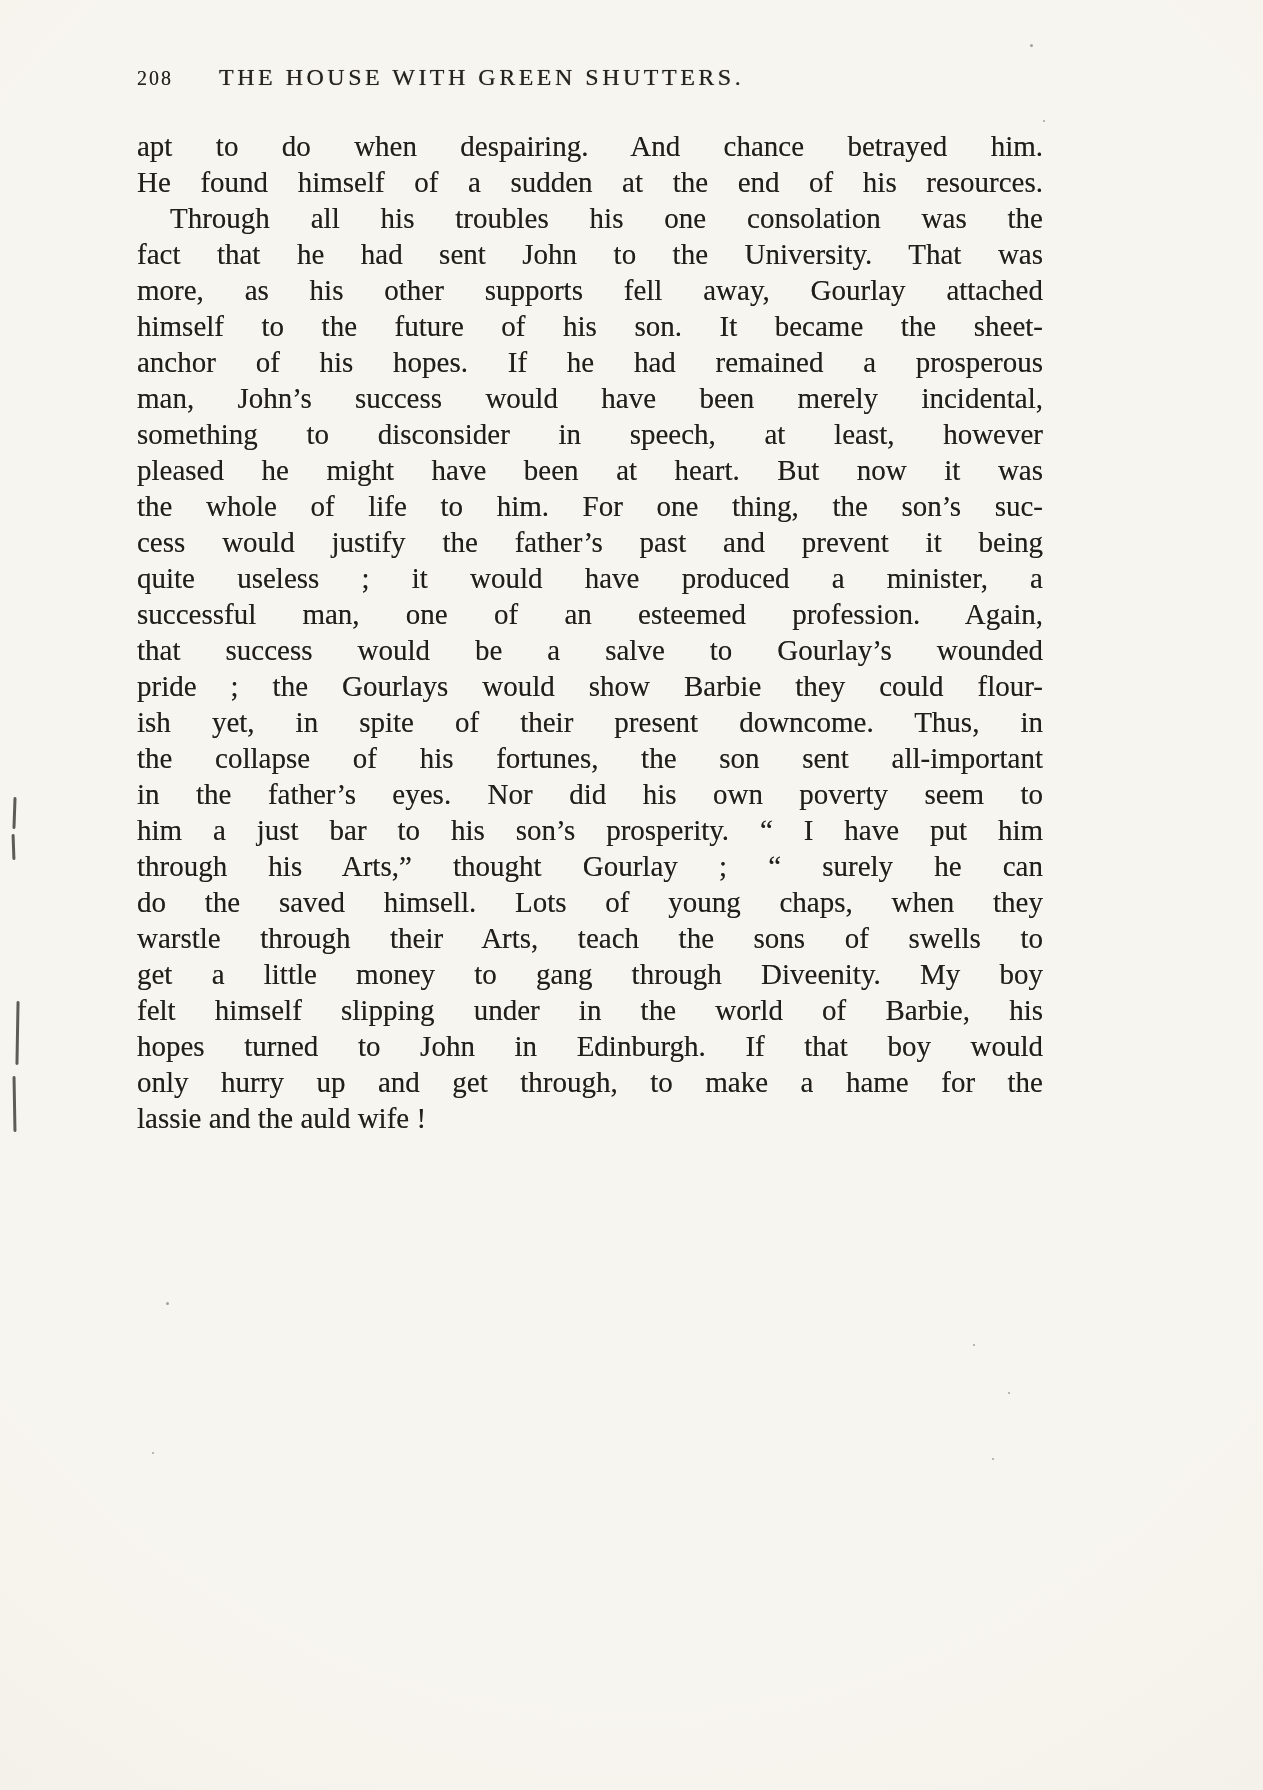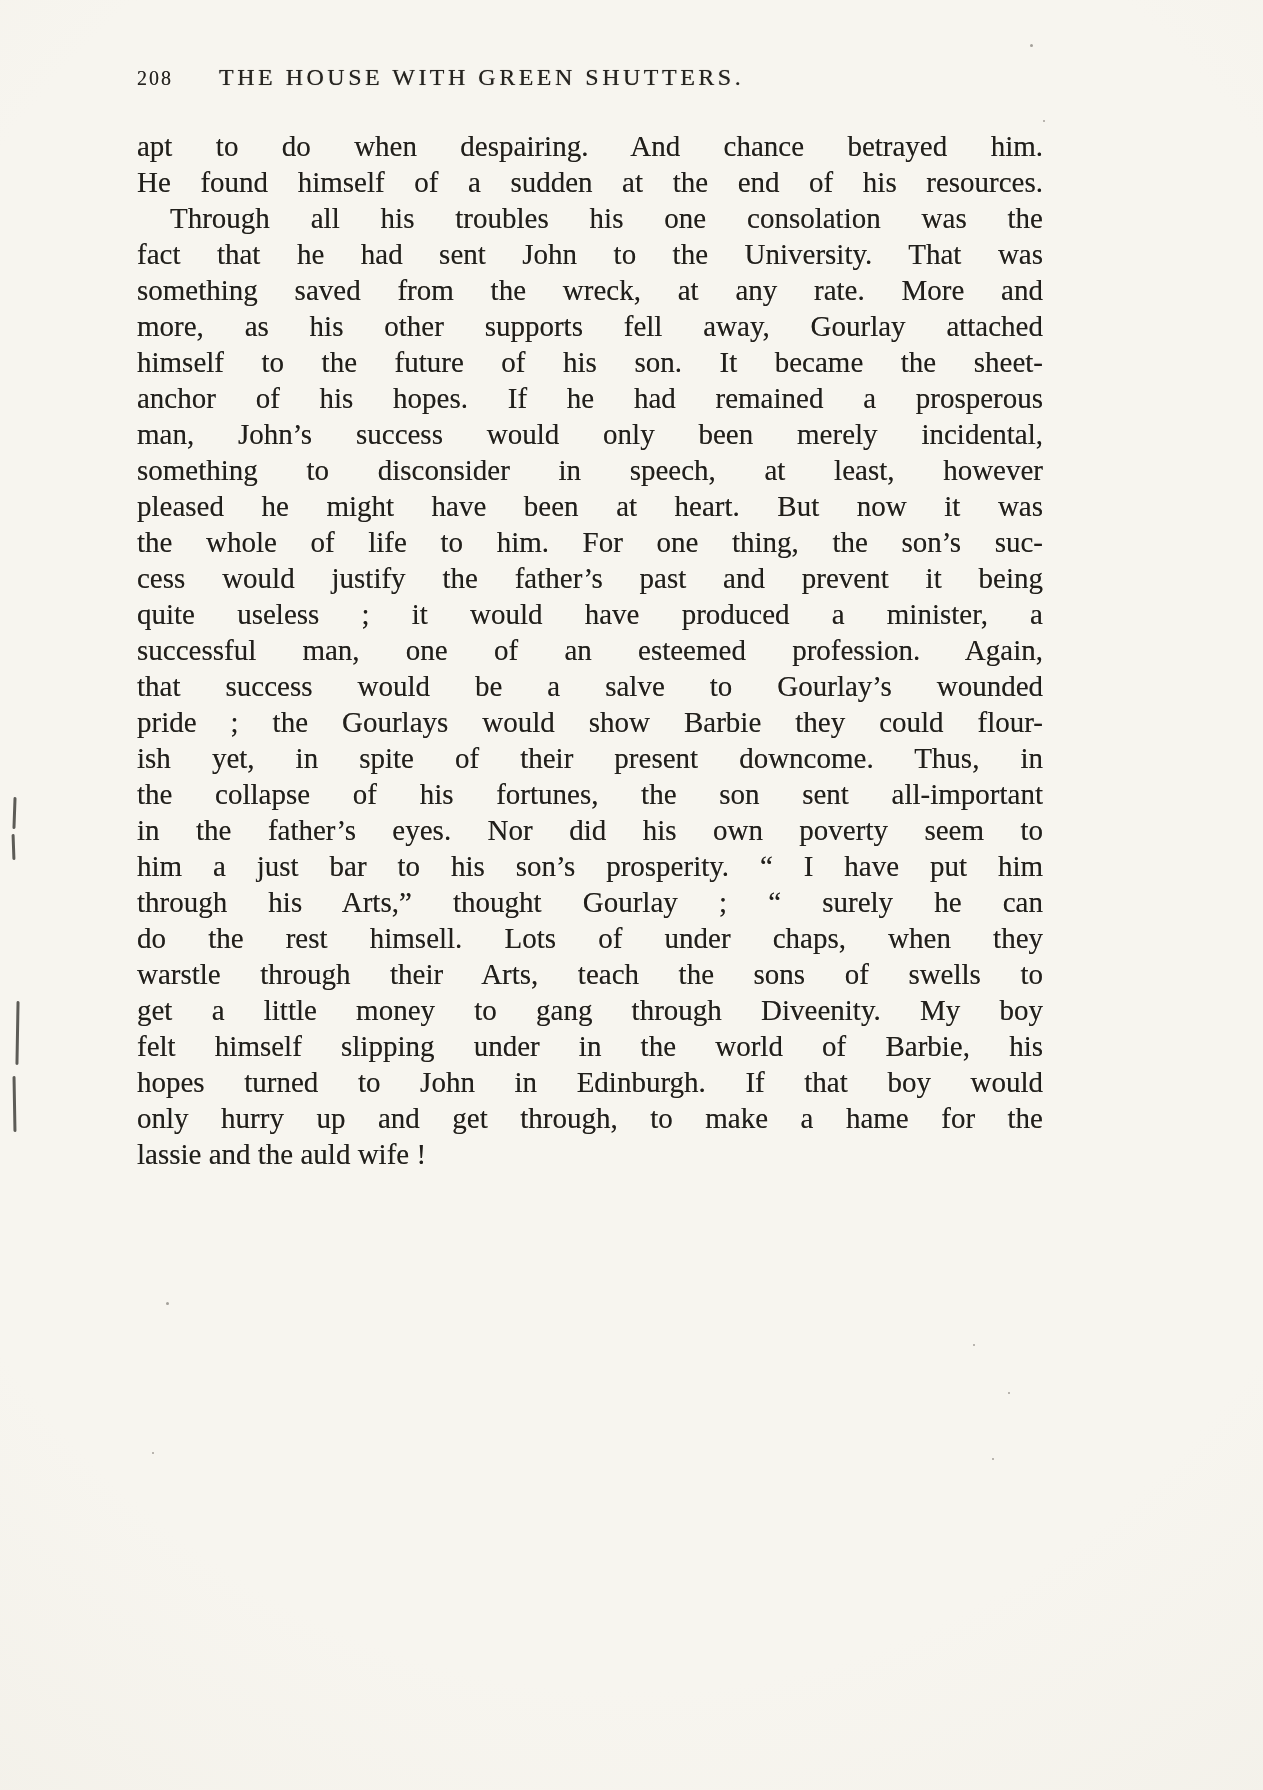--- a/index.html
+++ b/index.html
@@ -86,39 +86,38 @@
   </div>
 
   <div class="text-block" id="text-block">
       <div class="paragraph">
         <div class="line">apt to do when despairing.  And chance betrayed him.</div>
         <div class="line">He found himself of a sudden at the end of his resources.</div>
       </div>
       <div class="paragraph">
         <div class="line indent">Through all his troubles his one consolation was the</div>
         <div class="line">fact that he had sent John to the University.  That was</div>
-        <div class="line">something saved from the wreck, at any rate.  More and</div>
         <div class="line">more, as his other supports fell away, Gourlay attached</div>
         <div class="line">himself to the future of his son.  It became the sheet-</div>
         <div class="line">anchor of his hopes.  If he had remained a prosperous</div>
-        <div class="line">man, John’s success would only been merely incidental,</div>
+        <div class="line">man, John’s success would have been merely incidental,</div>
         <div class="line">something to disconsider in speech, at least, however</div>
         <div class="line">pleased he might have been at heart.  But now it was</div>
         <div class="line">the whole of life to him.  For one thing, the son’s suc-</div>
         <div class="line">cess would justify the father’s past and prevent it being</div>
         <div class="line">quite useless ; it would have produced a minister, a</div>
         <div class="line">successful man, one of an esteemed profession.  Again,</div>
         <div class="line">that success would be a salve to Gourlay’s wounded</div>
         <div class="line">pride ; the Gourlays would show Barbie they could flour-</div>
         <div class="line">ish yet, in spite of their present downcome.  Thus, in</div>
         <div class="line">the collapse of his fortunes, the son sent all-important</div>
         <div class="line">in the father’s eyes.  Nor did his own poverty seem to</div>
         <div class="line">him a just bar to his son’s prosperity.  “ I have put him</div>
         <div class="line">through his Arts,” thought Gourlay ; “ surely he can</div>
-        <div class="line">do the rest himsell.  Lots of under chaps, when they</div>
+        <div class="line">do the saved himsell.  Lots of young chaps, when they</div>
         <div class="line">warstle through their Arts, teach the sons of swells to</div>
         <div class="line">get a little money to gang through Diveenity.  My boy</div>
         <div class="line">felt himself slipping under in the world of Barbie, his</div>
         <div class="line">hopes turned to John in Edinburgh.  If that boy would</div>
         <div class="line">only hurry up and get through, to make a hame for the</div>
         <div class="line last">lassie and the auld wife !</div>
       </div>
     </div>
 
   <div class="pen-mark m1"></div>

